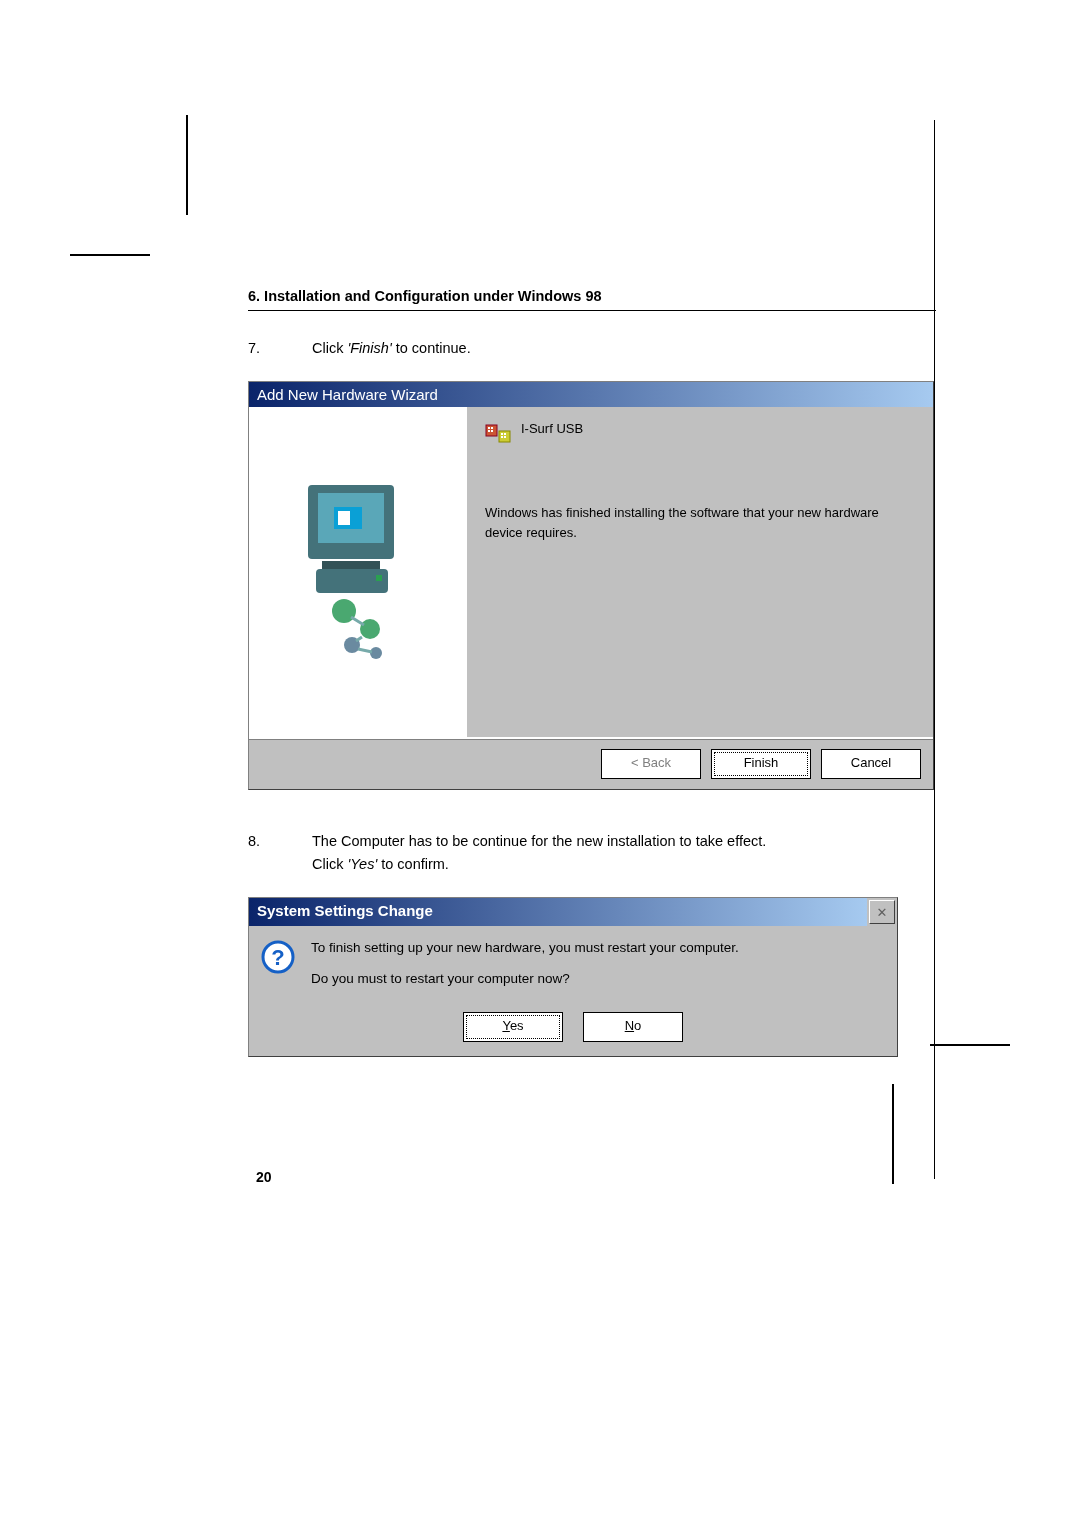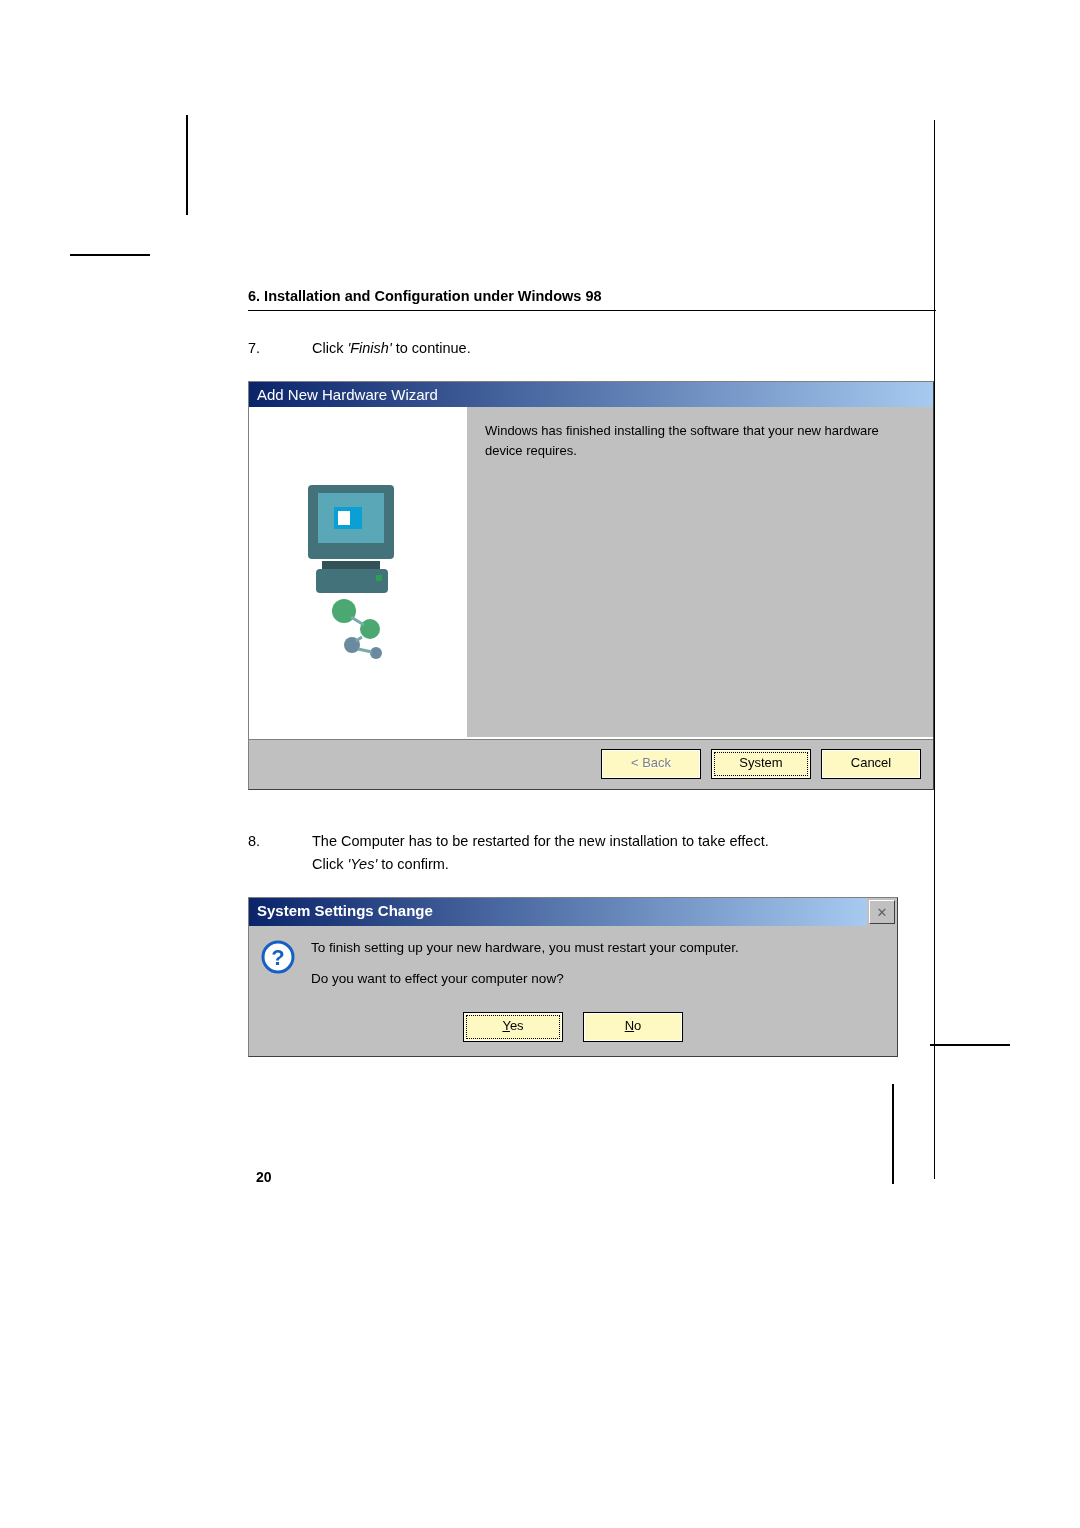--- a/index.html
+++ b/index.html
@@ -84,21 +84,21 @@
     border-top: 2px solid #fff;
     box-shadow: inset 0 1px 0 #808080;
     padding: 10px 12px;
     display:flex; justify-content:flex-end; gap: 10px;
     background:#c0c0c0;
   }
   .win-btn {
     width: 98px; height: 28px;
     font-family: "MS Sans Serif", Tahoma, Arial, sans-serif;
     font-size: 13px;
-    background:#fef9c3;
+    background:#ffffff;
     border: 1px solid #000;
     outline: 1px solid #fff;
     outline-offset: -2px;
     box-shadow: inset 1px 1px 0 #dfdfdf, inset -1px -1px 0 #808080;
     text-align:center; line-height:26px;
     position:relative;
     cursor:default;
   }
   .win-btn.disabled { color:#808080; text-shadow: 1px 1px 0 #fff; }
   .win-btn.default::before {
@@ -176,53 +176,68 @@
             <rect x="88" y="98" width="6" height="6" fill="#2aa050"></rect>
 
             <circle cx="56" cy="134" r="12" fill="#4aa870"></circle>
             <circle cx="82" cy="152" r="10" fill="#4aa870"></circle>
             <circle cx="64" cy="168" r="8" fill="#6a8aa0"></circle>
             <circle cx="88" cy="176" r="6" fill="#6a8aa0"></circle>
             <path d="M63 140 L76 148 M74 160 L68 164 M70 172 L84 175" stroke="#7aa" stroke-width="3" fill="none"></path>
           </svg>
         </div>
         <div class="wiz-right">
+          <div class="wiz-device">
+            <svg class="dev-icon" viewBox="0 0 26 26">
+              <rect x="1" y="4" width="11" height="11" fill="#c53" stroke="#802"></rect>
+              <rect x="3" y="6" width="2" height="2" fill="#fff"></rect>
+                <rect x="6" y="6" width="2" height="2" fill="#fff"></rect>
+              <rect x="3" y="9" width="2" height="2" fill="#fff"></rect>
+                <rect x="6" y="9" width="2" height="2" fill="#fff"></rect>
+              <rect x="14" y="10" width="11" height="11" fill="#cc3" stroke="#880"></rect>
+              <rect x="16" y="12" width="2" height="2" fill="#fff"></rect>
+                <rect x="19" y="12" width="2" height="2" fill="#fff"></rect>
+              <rect x="16" y="15" width="2" height="2" fill="#fff"></rect>
+                <rect x="19" y="15" width="2" height="2" fill="#fff"></rect>
+            </svg>
+            <span>I-Surf USB</span>
+          </div>
           <div class="wiz-msg">Windows has finished installing the software that your new hardware device requires.</div>
         </div>
       </div>
       <div class="wiz-footer">
         <div class="win-btn disabled">&lt; Back</div>
-        <div class="win-btn default">System</div>
+        <div class="win-btn default">Finish</div>
         <div class="win-btn">Cancel</div>
       </div>
     </div>
 
     <div class="step">
       <div class="stepnum">8.</div>
       <div class="stepbody">
-        <span>The Computer has to be restarted for the new installation to take effect.</span><br>
+        <span>The Computer has to be continue for the new installation to take effect.</span><br>
         <span>Click </span><span class="ital">'Yes'</span><span> to confirm.</span>
       </div>
     </div>
 
     <div class="ssc">
       <div class="ssc-titlebar">
         <div class="ssc-title">System Settings Change</div>
         <div class="ssc-close">
           <span>✕</span>
         </div>
       </div>
       <div class="ssc-body">
         <svg class="qicon" viewBox="0 0 34 34">
           <circle cx="17" cy="17" r="15" fill="#fff" stroke="#1560c6" stroke-width="3"></circle>
           <text x="17" y="25" text-anchor="middle" font-family="Arial" font-weight="bold" font-size="22" fill="#1560c6">?</text>
         </svg>
         <div class="ssc-text">
           <p>To finish setting up your new hardware, you must restart your computer.</p>
-          <p>Do you want to effect your computer now?</p>
+          <p>Do you must to restart your computer now?</p>
         </div>
       </div>
       <div class="ssc-buttons">
         <div class="win-btn default">
           <span class="btn-underline">Y</span><span>es</span>
         </div>
         <div class="win-btn">
           <span class="btn-underline">N</span><span>o</span>
         </div>
       </div>

